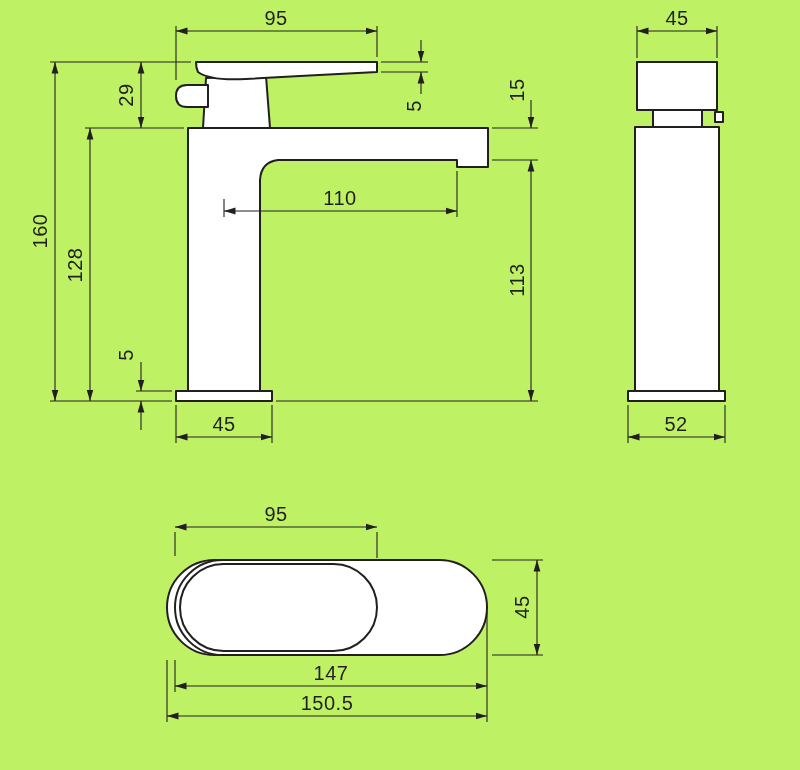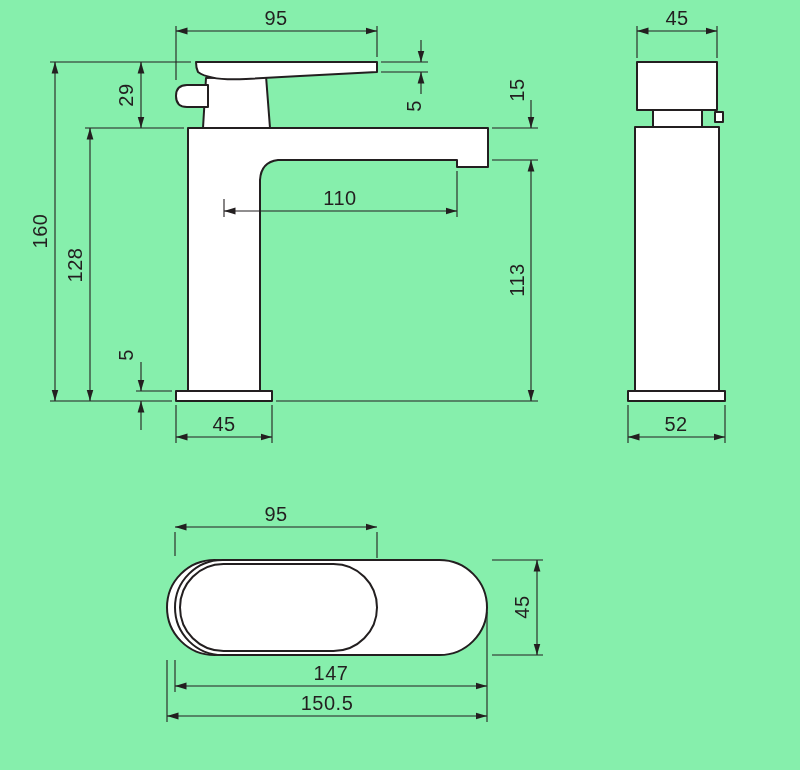--- a/index.html
+++ b/index.html
@@ -1,16 +1,16 @@
 <!DOCTYPE html>
 <html><head>
 <meta charset="utf-8">
 <style>
   html,body{margin:0;padding:0;background:#ffffff;}
-  .sheet{width:800px;height:770px;background:#86efac;position:relative;overflow:hidden;}
+  .sheet{width:800px;height:770px;background:#bef264;position:relative;overflow:hidden;}
   .obj path,.obj rect,.obj circle{fill:#ffffff;stroke:#231f20;stroke-width:2;stroke-linejoin:round;}
   .dim line{stroke:#231f20;stroke-width:1.1;fill:none;}
   .dim text{font-family:"Liberation Sans",sans-serif;font-size:20px;fill:#231f20;text-anchor:middle;letter-spacing:0.5px;}
   .arrow-fill{fill:#231f20;stroke:none;}
 </style>
 </head>
 <body>
 
 <div class="sheet">
 <svg width="800" height="770" viewBox="0 0 800 770">

